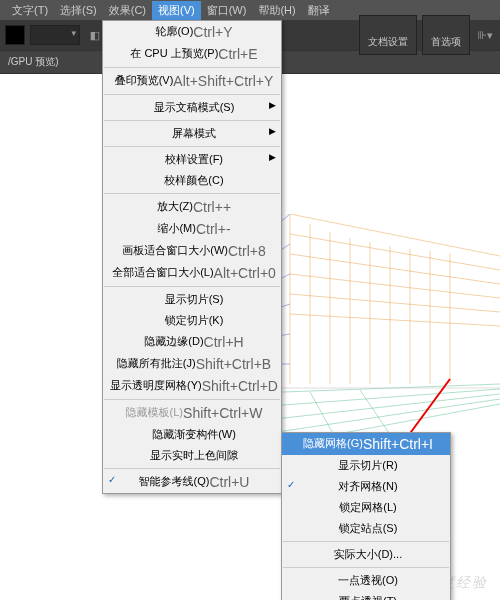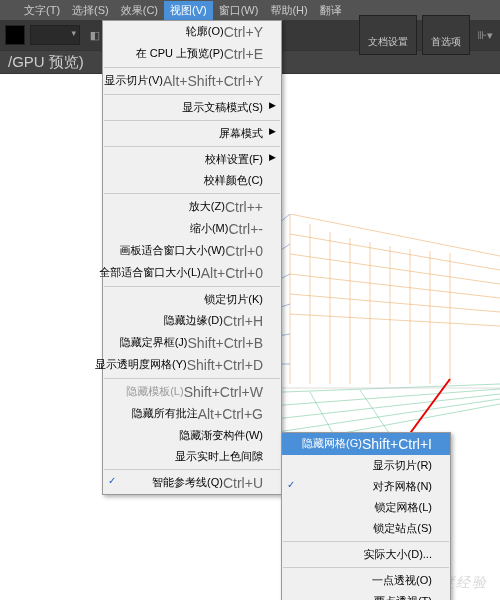--- a/index.html
+++ b/index.html
@@ -1,32 +1,32 @@
 <!DOCTYPE html>
 <html><head>
 <meta charset="utf-8">
 <style>
 *{margin:0;padding:0;box-sizing:border-box;font-family:"Microsoft YaHei",sans-serif;font-size:11px}
 body{width:500px;height:600px;background:#535353;overflow:hidden;position:relative}
-.menubar{height:20px;background:#535353;display:flex;align-items:center;padding:0 18px;color:#ccc}
+.menubar{height:20px;background:#535353;display:flex;align-items:center;padding:0 6px;color:#ccc}
 .menubar span{padding:2px 6px;cursor:default}
 .menubar span.active{background:#4a90d9;color:#fff}
 .toolbar1{height:30px;background:#383838;display:flex;align-items:center;padding:0 5px;gap:5px}
 .swatch{width:20px;height:20px;border:1px solid #222}
 .dd{background:#2a2a2a;border:1px solid #222;color:#999;padding:2px 15px 2px 5px;min-width:50px;height:20px;position:relative}
 .dd::after{content:"▾";position:absolute;right:3px;top:2px;font-size:9px}
 .smallicon{width:20px;height:20px;display:flex;align-items:center;justify-content:center;color:#999}
 .grp{display:flex;align-items:center;gap:2px}
 .btn{background:#3a3a3a;color:#ccc;padding:19px 8px;height:28px;font-size:10px;border:1px solid #222}
 .toolbar2{height:24px;background:#434343;display:flex;align-items:center;padding:0 8px;color:#ccc;border-top:1px solid #333;border-bottom:1px solid #333}
-.gpulbl{font-size:15px}
+.gpulbl{font-size:10px}
 .canvas{position:absolute;top:74px;left:0;right:0;bottom:0;background:#fff}
 .grid{position:absolute;top:140px;left:230px;width:270px;height:270px}
 .menu{position:absolute;top:20px;left:102px;width:180px;background:#f0f0f0;border:1px solid #999;box-shadow:2px 2px 4px rgba(0,0,0,.3);max-height:560px;overflow:visible}
-.menu-item{display:flex;justify-content:flex-end;padding:3px 18px 3px 22px;color:#000;position:relative;white-space:nowrap}
+.menu-item{display:flex;justify-content:center;padding:3px 18px 3px 22px;color:#000;position:relative;white-space:nowrap}
 .menu-item:hover,.menu-item.hl{background:#4a90d9;color:#fff}
 .menu-item.disabled{color:#999}
 .menu-sep{height:1px;background:#ccc;margin:2px 1px}
 .check{position:absolute;left:5px;top:3px;color:#2060c0;font-size:10px}
 .submenu-arrow{position:absolute;right:5px;top:3px;font-size:9px}
 .short{color:#666;font-size:14px}
 .menu-item.hl .short,.menu-item.hl .check{color:#fff}
 .submenu{position:absolute;top:432px;left:281px;width:170px;background:#f0f0f0;border:1px solid #999;box-shadow:2px 2px 4px rgba(0,0,0,.3)}
 .arrow{position:absolute;top:300px;left:340px;width:120px;height:150px;pointer-events:none}
 .watermark{position:absolute;bottom:8px;right:12px;color:rgba(200,200,200,.7);font-size:14px;letter-spacing:2px;font-style:italic}
@@ -117,21 +117,21 @@
     <div class="menu-item">
       <span>轮廓(O)</span>
       <span class="short">Ctrl+Y</span>
     </div>
     <div class="menu-item">
       <span>在 CPU 上预览(P)</span>
       <span class="short">Ctrl+E</span>
     </div>
     <div class="menu-sep"></div>
     <div class="menu-item">
-      <span>显示切片(V)</span>
+      <span>叠印预览(V)</span>
       <span class="short">Alt+Shift+Ctrl+Y</span>
     </div>
     <div class="menu-sep"></div>
     <div class="menu-item">
       <span>显示文稿模式(S)</span>
       <span class="submenu-arrow">▶</span>
     </div>
     <div class="menu-sep"></div>
     <div class="menu-item">
       <span>屏幕模式</span>
@@ -149,50 +149,49 @@
     <div class="menu-item">
       <span>放大(Z)</span>
       <span class="short">Ctrl++</span>
     </div>
     <div class="menu-item">
       <span>缩小(M)</span>
       <span class="short">Ctrl+-</span>
     </div>
     <div class="menu-item">
       <span>画板适合窗口大小(W)</span>
-      <span class="short">Ctrl+0</span>
+      <span class="short">Ctrl+8</span>
     </div>
     <div class="menu-item">
       <span>全部适合窗口大小(L)</span>
       <span class="short">Alt+Ctrl+0</span>
     </div>
     <div class="menu-sep"></div>
     <div class="menu-item">
+      <span>显示切片(S)</span>
+    </div>
+    <div class="menu-item">
       <span>锁定切片(K)</span>
     </div>
     <div class="menu-item">
       <span>隐藏边缘(D)</span>
       <span class="short">Ctrl+H</span>
     </div>
     <div class="menu-item">
-      <span>隐藏定界框(J)</span>
+      <span>隐藏所有批注(J)</span>
       <span class="short">Shift+Ctrl+B</span>
     </div>
     <div class="menu-item">
       <span>显示透明度网格(Y)</span>
       <span class="short">Shift+Ctrl+D</span>
     </div>
     <div class="menu-sep"></div>
     <div class="menu-item disabled">
       <span>隐藏模板(L)</span>
       <span class="short">Shift+Ctrl+W</span>
-    </div>
-    <div class="menu-item">
-      <span>隐藏所有批注</span>
-      <span class="short">Alt+Ctrl+G</span>
     </div>
     <div class="menu-item">
       <span>隐藏渐变构件(W)</span>
     </div>
     <div class="menu-item">
       <span>显示实时上色间隙</span>
     </div>
     <div class="menu-sep"></div>
     <div class="menu-item">
       <span class="check">✓</span>

